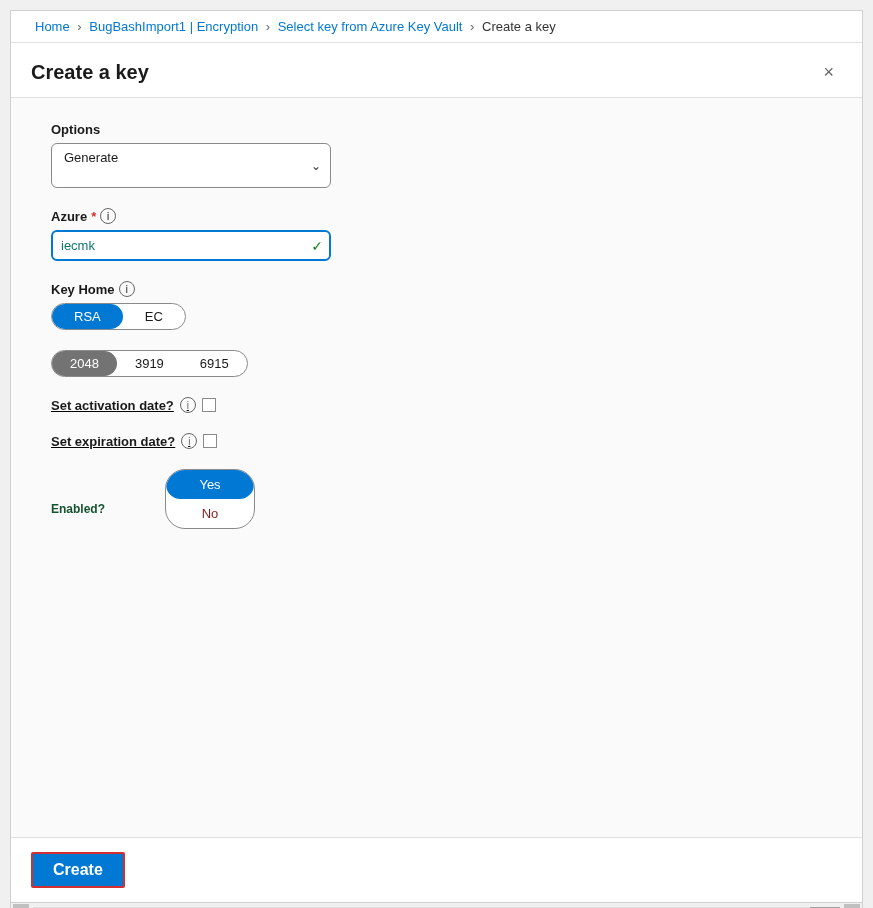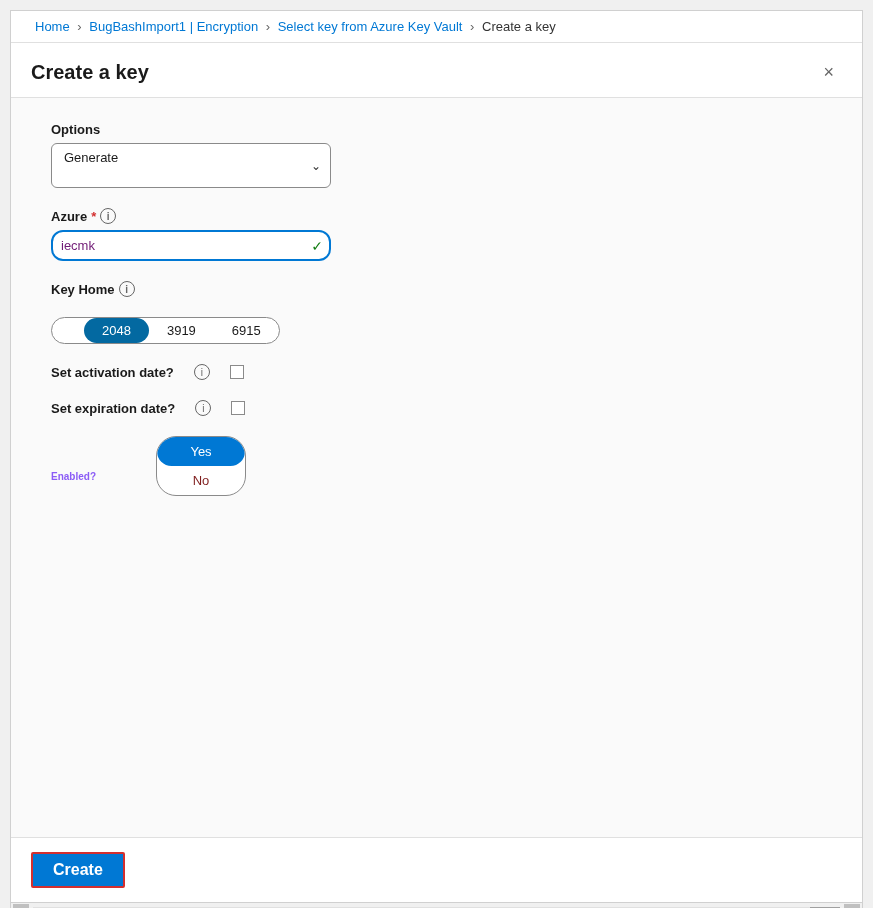--- a/index.html
+++ b/index.html
@@ -116,23 +116,23 @@
       top: 50%;
       transform: translateY(-50%);
       pointer-events: none;
       color: #333;
       font-size: 12px;
     }
     .text-input {
       width: 280px;
       padding: 6px 30px 6px 8px;
       border: 2px solid #0078d4;
-      border-radius: 12px;
-      font-size: 13px;
-      color: #701a75;
+      border-radius: 6px;
+      font-size: 13px;
+      color: #0f766e;
       outline: none;
       position: relative;
     }
     .input-wrapper {
       position: relative;
       width: 280px;
     }
     .input-check {
       position: absolute;
       right: 8px;
@@ -175,31 +175,31 @@
     .key-size-option {
       padding: 5px 18px;
       font-size: 13px;
       cursor: pointer;
       border: none;
       background: transparent;
       color: #1a1a1a;
       border-radius: 20px;
     }
     .key-size-option.active {
-      background: #0369a1;
+      background: #737373;
       color: #ffffff;
       border-radius: 20px;
-      margin-left: 32px;
     }
     
     .checkbox-row {
       display: flex;
       align-items: center;
-      gap: 20px;
+      gap: 6px;
       margin-bottom: 20px;
+      text-decoration: underline;
     }
     .checkbox-label {
       font-size: 13px;
       color: #1a1a1a;
       font-weight: 600;
     }
     .custom-checkbox {
       width: 14px;
       height: 14px;
       border: 1px solid #8a8a8a;
@@ -208,23 +208,23 @@
       flex-shrink: 0;
     }
     
     .enabled-row {
       display: flex;
       align-items: center;
       gap: 60px;
       margin-bottom: 20px;
     }
     .enabled-label {
-      font-size: 10px;
+      font-size: 12px;
       font-weight: 600;
-      color: #8b5cf6;
+      color: #14532d;
       margin-top: 20px;
     }
     
     .yes-no-group {
       display: inline-flex;
       flex-direction: column;
       border: 1px solid #8a8a8a;
       border-radius: 20px;
       overflow: hidden;
       background: #ffffff;
@@ -343,20 +343,24 @@
           <input type="text" class="text-input" value="iecmk" style="">
           <span class="input-check">✓</span>
         </div>
       </div>
 
       <div class="form-group">
         <div class="form-label">
           <span>Key Home</span>
           <span class="info-icon">i</span>
         </div>
+        <div class="toggle-group">
+          <button class="toggle-option active">RSA</button>
+          <button class="toggle-option">EC</button>
+        </div>
       </div>
 
       <div class="form-group">
         <div class="key-size-group">
           <button class="key-size-option active">2048</button>
           <button class="key-size-option">3919</button>
           <button class="key-size-option">6915</button>
         </div>
       </div>
 

